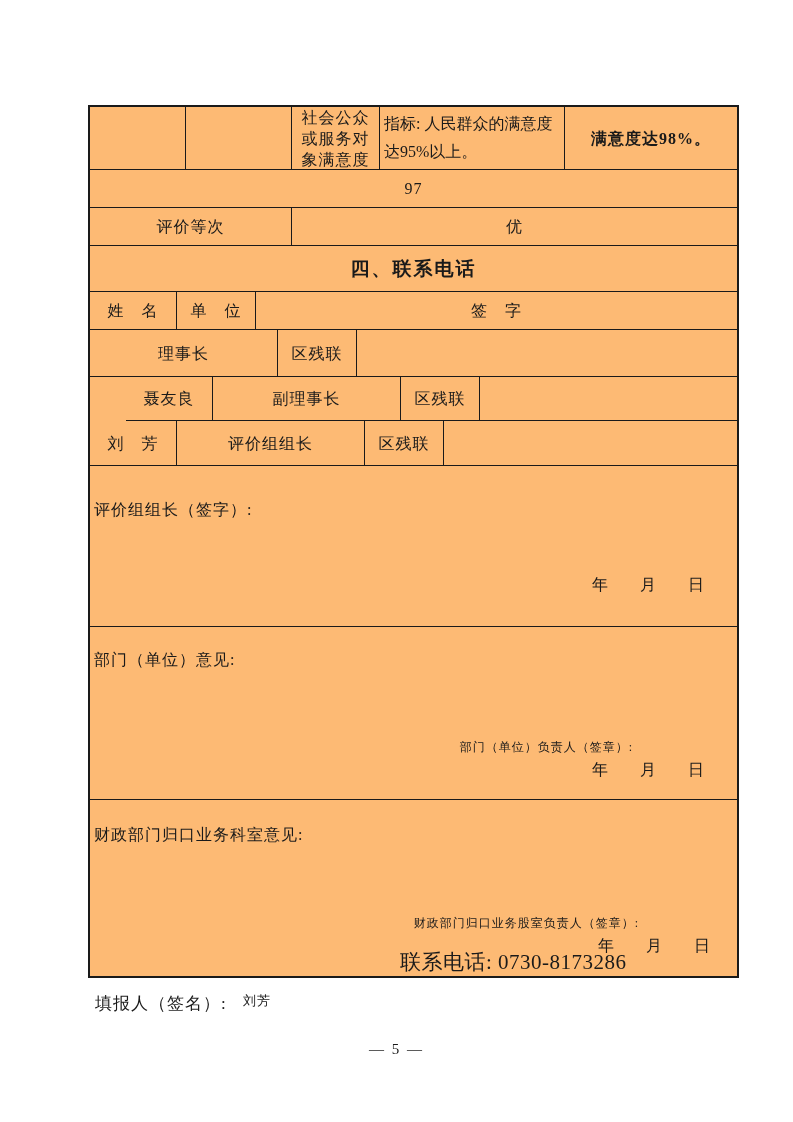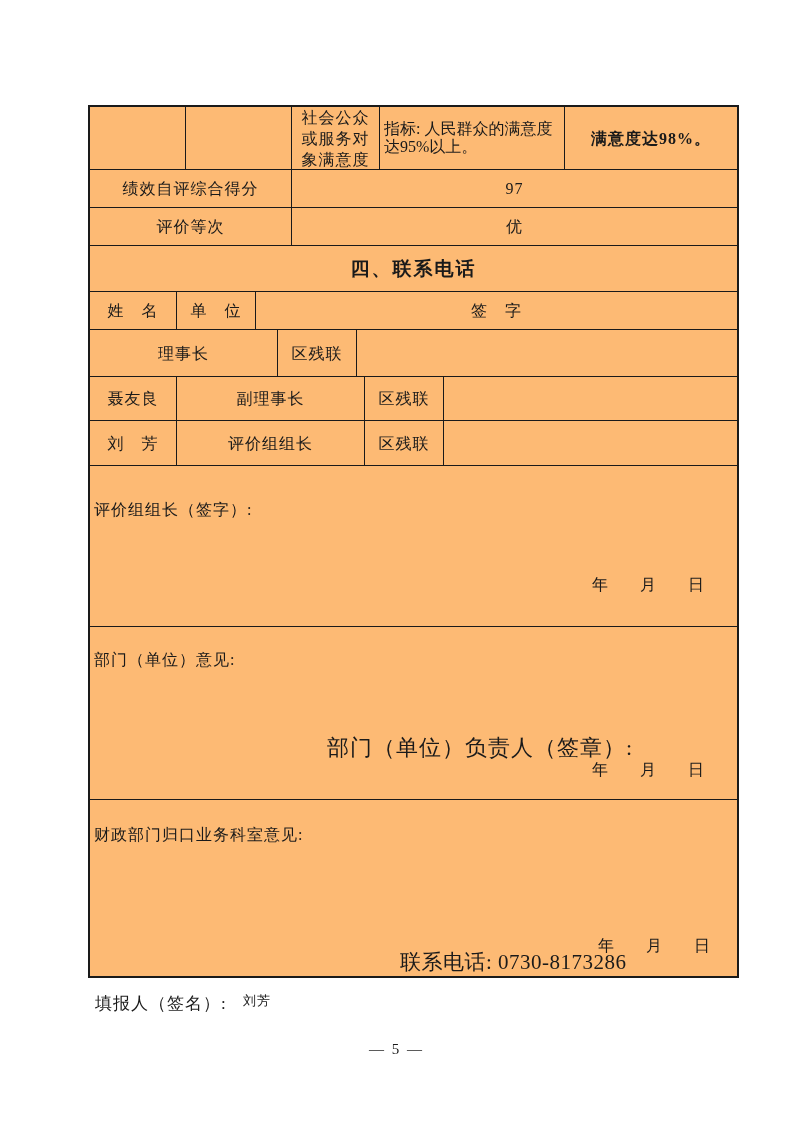--- a/index.html
+++ b/index.html
@@ -34,31 +34,31 @@
     letter-spacing: 1px;
     overflow: hidden;
   }
   .cell:last-child { border-right: none; }
 
   
   .rowA { height: 63px; }
   .rowB, .rowC, .rowE { height: 38px; }
   .rowD { height: 46px; }
   .rowF { height: 47px; }
-  .rowG { height: 44px; }
+  .rowG { height: 44px; margin-left: 36px; }
   .rowH { height: 45px; }
   .rowI { height: 161px; }
   .rowJ { height: 173px; }
   .rowK { height: 176px; }
 
   
   .cA1 { width: 96px; }
   .cA2 { width: 106px; }
   .cA3 { width: 88px; padding: 0 2px; }
-  .cA4 { width: 185px; justify-content: flex-start; text-align: left; padding: 0 4px; letter-spacing: 0; line-height: 18px; }
+  .cA4 { width: 185px; justify-content: flex-start; text-align: left; padding: 0 4px; letter-spacing: 0; line-height: 28px; }
   .cA5 { flex: 1; font-weight: bold; }
 
   .labelB { width: 202px; }
   .valueB { flex: 1; }
 
   
   .section-title-cell {
     flex: 1;
     font-family: "Liberation Sans", "DejaVu Sans", sans-serif;
     font-weight: bold;
@@ -81,21 +81,21 @@
   }
   .signoff-label {
     position: absolute;
     left: 4px;
     font-size: 16px;
     letter-spacing: 1px;
     white-space: nowrap;
   }
   .responsible-label {
     position: absolute;
-    font-size: 22px;
+    font-size: 12px;
     letter-spacing: 1px;
     white-space: nowrap;
     font-family: Liberation Serif, serif;
   }
   .date-line {
     position: absolute;
     font-size: 16px;
     white-space: nowrap;
   }
   .date-line .dsep { display: inline-block; width: 31px; }
@@ -132,21 +132,20 @@
 
     <div class="row rowA">
       <div class="cell cA1"></div>
       <div class="cell cA2"></div>
       <div class="cell cA3">社会公众或服务对象满意度</div>
       <div class="cell cA4">指标: 人民群众的满意度达95%以上。</div>
       <div class="cell cA5">满意度达98%。</div>
     </div>
 
     <div class="row rowB">
-      <div class="cell labelB">绩效自评综合得分</div>
       <div class="cell valueB">97</div>
     </div>
 
     <div class="row rowC">
       <div class="cell labelB">评价等次</div>
       <div class="cell valueB">优</div>
     </div>
 
     <div class="row rowD">
       <div class="cell section-title-cell">四、联系电话</div>
@@ -191,20 +190,21 @@
         <div class="responsible-label resp-J">部门（单位）负责人（签章）:</div>
         <div class="date-line date-J">
           <span>年</span><span class="dsep"></span><span>月</span><span class="dsep"></span><span>日</span>
         </div>
       </div>
     </div>
 
     <div class="row rowK">
       <div class="cell signoff-cell">
         <div class="signoff-label lbl-K">财政部门归口业务科室意见:</div>
+        <div class="responsible-label resp-K">财政部门归口业务股室负责人（签章）:</div>
         <div class="date-line date-K">
           <span>年</span><span class="dsep"></span><span>月</span><span class="dsep"></span><span>日</span>
         </div>
       </div>
     </div>
 
   </div>
 
   <div class="footer-filler-label">填报人（签名）:</div>
   <div class="footer-filler-name">刘芳</div>

